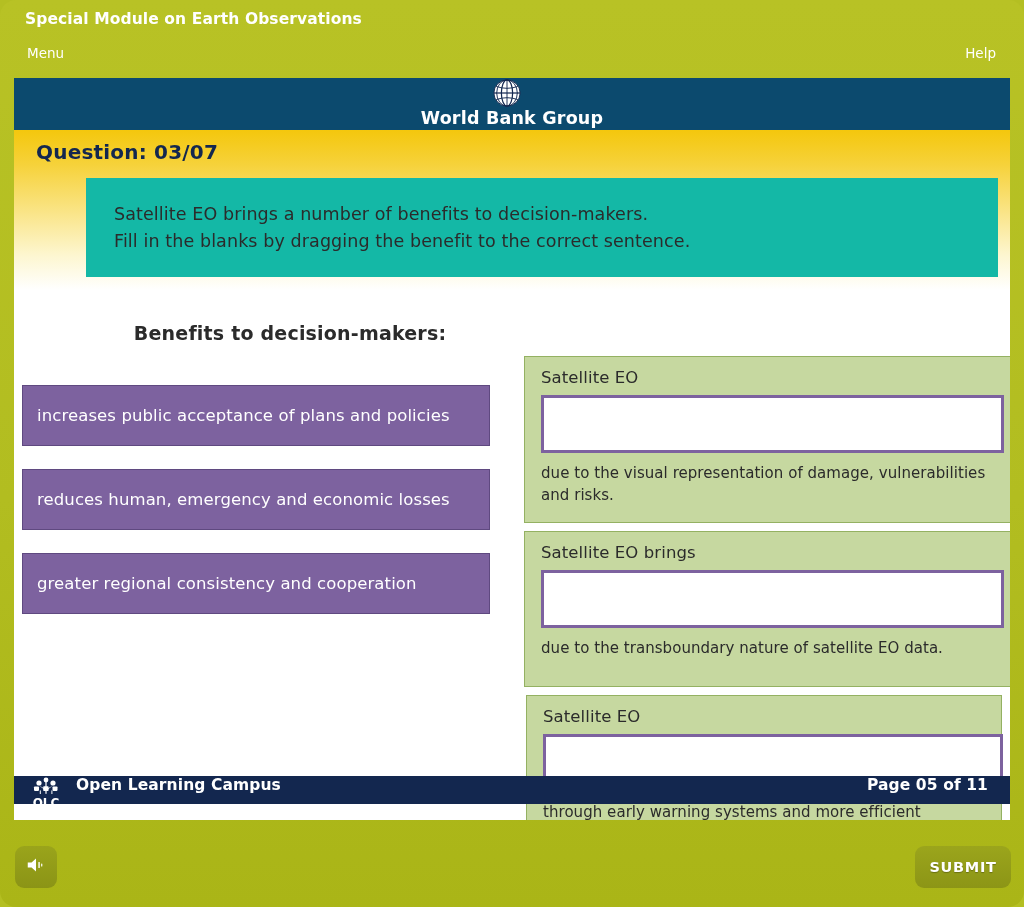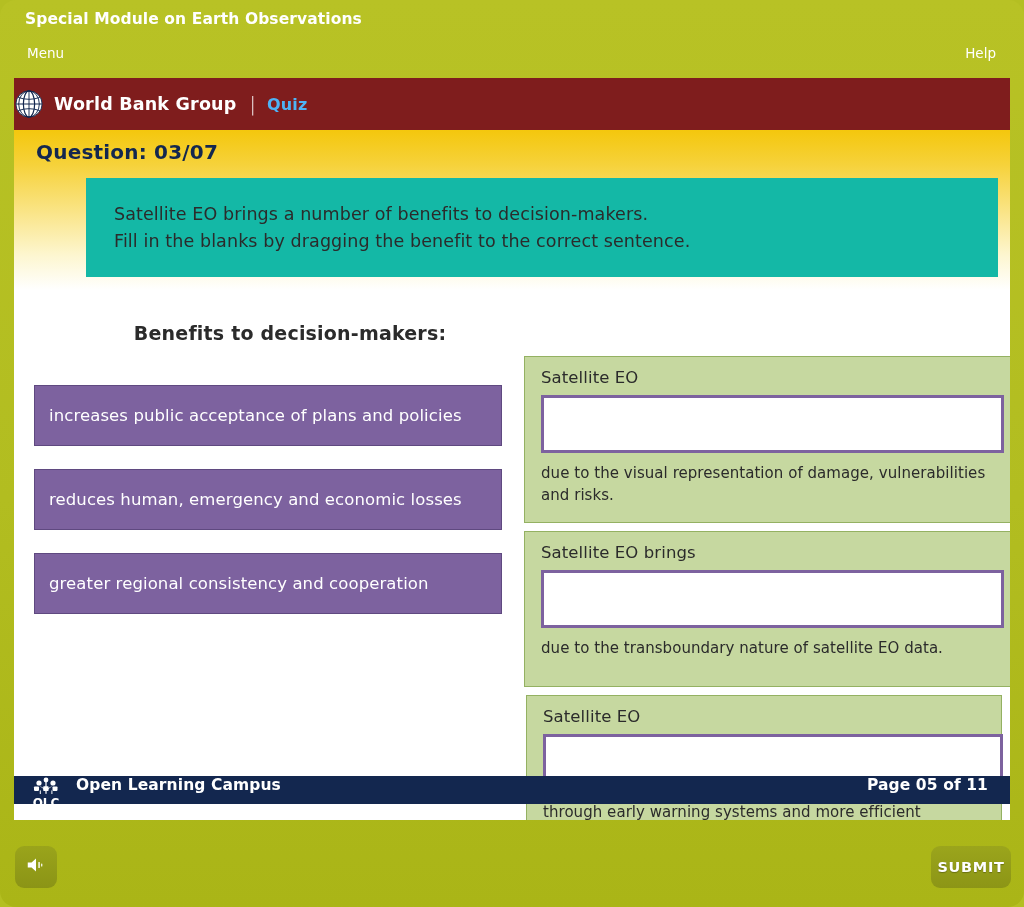--- a/index.html
+++ b/index.html
@@ -61,24 +61,25 @@
     background: #ffffff;
     overflow: hidden;
   }
 
   
   .brandbar {
     position: absolute;
     left: 0; top: 0;
     width: 996px;
     height: 52px;
-    background: #7f1d1d;
+    background: #0c4a6e;
     display: flex;
     align-items: center;
     padding-left: 0;
+    flex-direction: column;
   }
   .wb-globe {
     width: 30px; height: 30px;
     flex: 0 0 30px;
     margin-right: 10px;
   }
   .brand-name {
     font-size: 17.5px;
     font-weight: bold;
     color: #ffffff;
@@ -148,21 +149,21 @@
     left: 76px; top: 32px;
     width: 400px;
     text-align: center;
     font-size: 19px;
     font-weight: bold;
     color: #2b2b2b;
     letter-spacing: 0.2px;
   }
   .drag-list {
     position: absolute;
-    left: 20px; top: 95px;
+    left: 8px; top: 95px;
     width: 468px;
   }
   .drag-item {
     width: 468px;
     height: 61px;
     background: #7d629f;
     border: 1px solid #5f4980;
     display: flex;
     align-items: center;
     padding-left: 14px;
@@ -257,21 +258,21 @@
     background: linear-gradient(180deg, #9aa41b 0%, #8b9416 100%);
     border-radius: 9px;
     display: flex;
     align-items: center;
     justify-content: center;
     cursor: pointer;
   }
   .submit-btn {
     position: absolute;
     right: 13px; top: 26px;
-    width: 80px; height: 42px;
+    width: 96px; height: 42px;
     background: linear-gradient(180deg, #9ba51c 0%, #8c9516 100%);
     border-radius: 9px;
     display: flex;
     align-items: center;
     justify-content: center;
     color: #ffffff;
     font-size: 14.5px;
     font-weight: bold;
     letter-spacing: 0.7px;
     cursor: pointer;

